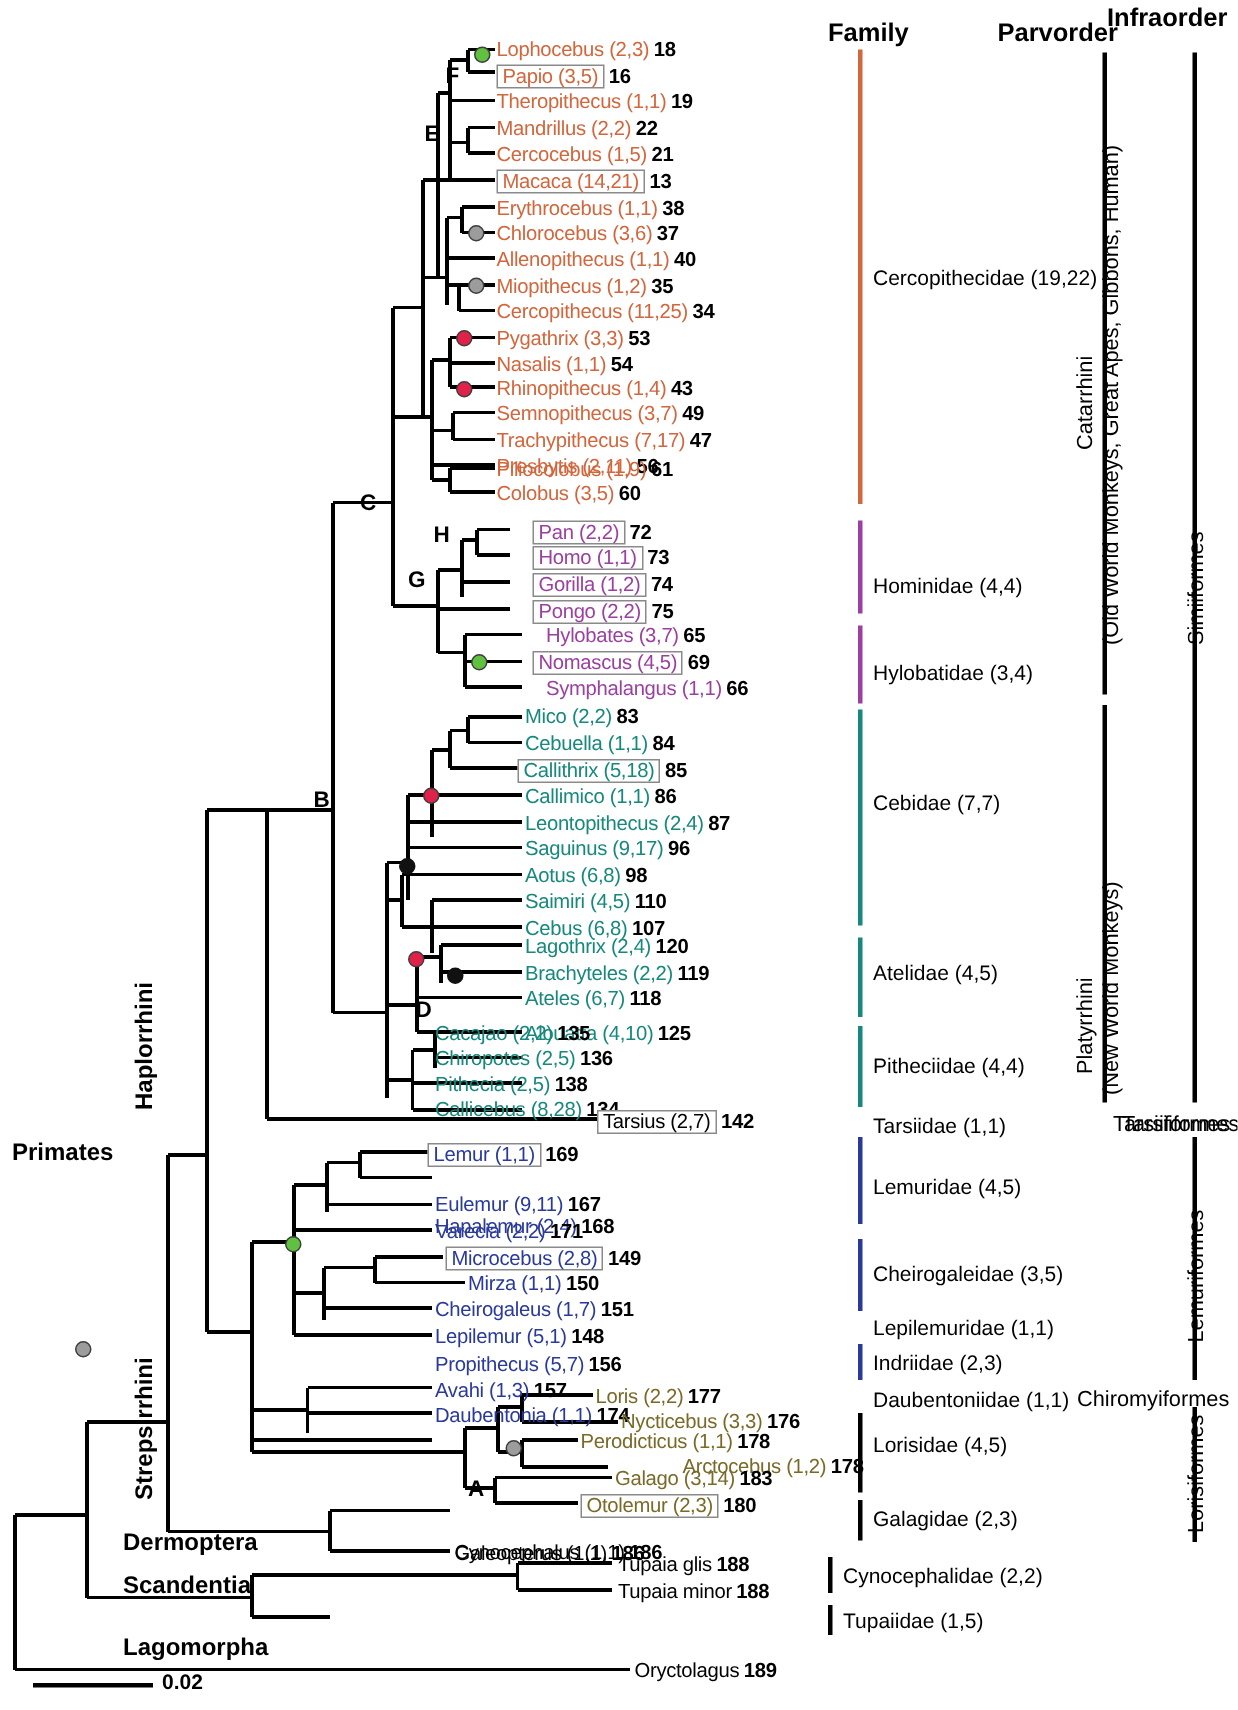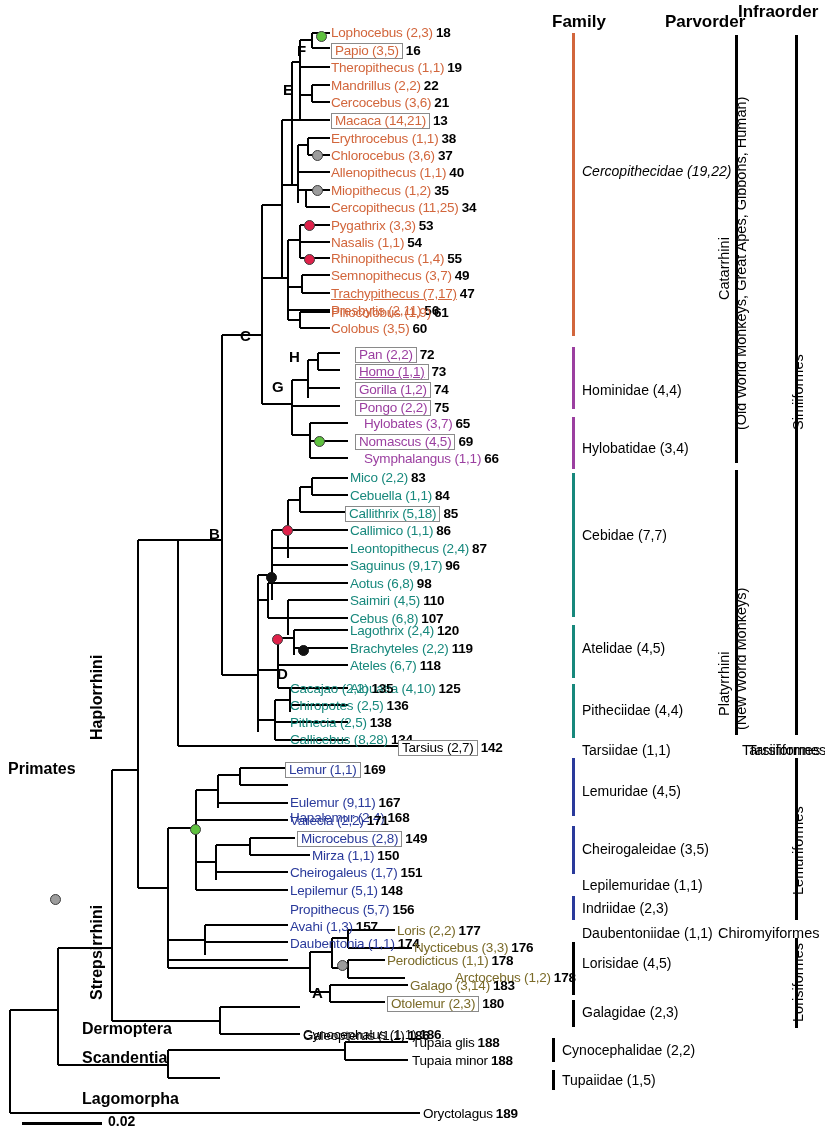--- a/index.html
+++ b/index.html
@@ -335,38 +335,38 @@
   <div class="flatlab" style="left:8px; top:760px;">Primates</div>
   <div class="rotlab" style="left:88px; top:1000px;">Strepsirrhini</div>
   <div class="flatlab" style="left:82px; top:1020px;">Dermoptera</div>
   <div class="flatlab" style="left:82px; top:1049px;">Scandentia</div>
   <div class="flatlab" style="left:82px; top:1090px;">Lagomorpha</div>
 
   <div class="taxon c-cerco" style="left:331px; top:26px;"><span class="nm" style="color: rgb(210, 102, 60); text-align: right;">Lophocebus (2,3)</span><span class="num">18</span></div>
   <div class="taxon c-cerco boxed" style="left:331px; top:43px;"><span class="nm" style="color: rgb(210, 102, 60);">Papio (3,5)</span><span class="num">16</span></div>
   <div class="taxon c-cerco" style="left:331px; top:61px;"><span class="nm" style="color: rgb(210, 102, 60);">Theropithecus (1,1)</span><span class="num">19</span></div>
   <div class="taxon c-cerco" style="left:331px; top:79px;"><span class="nm" style="color: rgb(210, 102, 60);">Mandrillus (2,2)</span><span class="num">22</span></div>
-  <div class="taxon c-cerco" style="left:331px; top:96px;"><span class="nm" style="color: rgb(210, 102, 60);">Cercocebus (3,6)</span><span class="num">21</span></div>
+  <div class="taxon c-cerco" style="left:331px; top:96px;"><span class="nm" style="color: rgb(210, 102, 60);">Cercocebus (1,5)</span><span class="num">21</span></div>
   <div class="taxon c-cerco boxed" style="left:331px; top:113px;"><span class="nm" style="color: rgb(210, 102, 60);">Macaca (14,21)</span><span class="num">13</span></div>
   <div class="taxon c-cerco" style="left:331px; top:132px;"><span class="nm" style="color: rgb(210, 102, 60);">Erythrocebus (1,1)</span><span class="num">38</span></div>
   <div class="taxon c-cerco" style="left:331px; top:149px;"><span class="nm" style="color: rgb(210, 102, 60);">Chlorocebus (3,6)</span><span class="num">37</span></div>
   <div class="taxon c-cerco" style="left:331px; top:166px;"><span class="nm" style="color: rgb(210, 102, 60);">Allenopithecus (1,1)</span><span class="num">40</span></div>
   <div class="taxon c-cerco" style="left:331px; top:184px;"><span class="nm" style="color: rgb(210, 102, 60);">Miopithecus (1,2)</span><span class="num">35</span></div>
   <div class="taxon c-cerco" style="left:331px; top:201px;"><span class="nm" style="color: rgb(210, 102, 60);">Cercopithecus (11,25)</span><span class="num">34</span></div>
   <div class="taxon c-cerco" style="left:331px; top:219px;"><span class="nm" style="color: rgb(210, 102, 60);">Pygathrix (3,3)</span><span class="num">53</span></div>
   <div class="taxon c-cerco" style="left:331px; top:236px;"><span class="nm" style="color: rgb(210, 102, 60);">Nasalis (1,1)</span><span class="num">54</span></div>
-  <div class="taxon c-cerco" style="left:331px; top:252px;"><span class="nm" style="color: rgb(210, 102, 60);">Rhinopithecus (1,4)</span><span class="num">55</span></div>
+  <div class="taxon c-cerco" style="left:331px; top:252px;"><span class="nm" style="color: rgb(210, 102, 60);">Rhinopithecus (1,4)</span><span class="num">43</span></div>
   <div class="taxon c-cerco" style="left:331px; top:269px;"><span class="nm" style="color: rgb(210, 102, 60);">Semnopithecus (3,7)</span><span class="num">49</span></div>
-  <div class="taxon c-cerco" style="left:331px; top:287px;"><span class="nm" style="color: rgb(210, 102, 60); text-decoration: underline;">Trachypithecus (7,17)</span><span class="num">47</span></div>
+  <div class="taxon c-cerco" style="left:331px; top:287px;"><span class="nm" style="color: rgb(210, 102, 60);">Trachypithecus (7,17)</span><span class="num">47</span></div>
   <div class="taxon c-cerco" style="left:331px; top:304px;"><span class="nm" style="color: rgb(210, 102, 60);">Presbytis (2,11)</span><span class="num">56</span></div>
   <div class="taxon c-cerco" style="left:331px; top:306px;"><span class="nm" style="color: rgb(210, 102, 60);">Piliocolobus (1,9)</span><span class="num">61</span></div>
   <div class="taxon c-cerco" style="left:331px; top:322px;"><span class="nm" style="color: rgb(210, 102, 60);">Colobus (3,5)</span><span class="num">60</span></div>
 
   <div class="taxon c-homin boxed" style="left:341px; top:347px;"><span class="nm" style="color: rgb(155, 63, 160);">Pan (2,2)</span><span class="num">72</span></div>
-  <div class="taxon c-homin boxed" style="left:341px; top:364px;"><span class="nm" style="color: rgb(155, 63, 160); text-decoration: underline;">Homo (1,1)</span><span class="num">73</span></div>
+  <div class="taxon c-homin boxed" style="left:341px; top:364px;"><span class="nm" style="color: rgb(155, 63, 160);">Homo (1,1)</span><span class="num">73</span></div>
   <div class="taxon c-homin boxed" style="left:341px; top:382px;"><span class="nm" style="color: rgb(155, 63, 160);">Gorilla (1,2)</span><span class="num">74</span></div>
   <div class="taxon c-homin boxed" style="left:341px; top:400px;"><span class="nm" style="color: rgb(155, 63, 160);">Pongo (2,2)</span><span class="num">75</span></div>
   <div class="taxon c-homin" style="left:350px; top:417px;"><span class="nm" style="color: rgb(155, 63, 160);">Hylobates (3,7)</span><span class="num">65</span></div>
   <div class="taxon c-homin boxed" style="left:341px; top:434px;"><span class="nm" style="color: rgb(155, 63, 160);">Nomascus (4,5)</span><span class="num">69</span></div>
   <div class="taxon c-homin" style="left:350px; top:452px;"><span class="nm" style="color: rgb(155, 63, 160);">Symphalangus (1,1)</span><span class="num">66</span></div>
 
   <div class="taxon c-platy" style="left:350px; top:471px;"><span class="nm" style="color: rgb(23, 136, 124);">Mico (2,2)</span><span class="num">83</span></div>
   <div class="taxon c-platy" style="left:350px; top:489px;"><span class="nm" style="color: rgb(23, 136, 124);">Cebuella (1,1)</span><span class="num">84</span></div>
   <div class="taxon c-platy boxed" style="left:345px; top:506px;"><span class="nm" style="color: rgb(23, 136, 124);">Callithrix (5,18)</span><span class="num">85</span></div>
   <div class="taxon c-platy" style="left:350px; top:524px;"><span class="nm" style="color: rgb(23, 136, 124);">Callimico (1,1)</span><span class="num">86</span></div>
@@ -409,21 +409,21 @@
   <div class="taxon c-black" style="left:303px; top:1028px;"><span class="nm" style="color: rgb(0, 0, 0);">Cynocephalus (1,1)</span><span class="num">186</span></div>
   <div class="taxon c-black" style="left:412px; top:1036px;"><span class="nm" style="color: rgb(0, 0, 0);">Tupaia glis</span><span class="num">188</span></div>
   <div class="taxon c-black" style="left:412px; top:1054px;"><span class="nm" style="color: rgb(0, 0, 0);">Tupaia minor</span><span class="num">188</span></div>
   <div class="taxon c-black" style="left:423px; top:1107px;"><span class="nm" style="color: rgb(0, 0, 0);">Oryctolagus</span><span class="num">189</span></div>
 
   <div class="colhead" style="left:552px; top:12px;text-align:center;">Family</div>
   <div class="colhead" style="left:665px; top:12px;">Parvorder</div>
   <div class="colhead" style="left:738px; top:2px;">Infraorder</div>
 
   <div class="vbar orange" style="left: 572px; top: 33px; height: 303px; background: rgb(210, 102, 60);"></div>
-  <div class="famlab" style="left:582px; top:163px;font-style:italic;">Cercopithecidae (19,22)</div>
+  <div class="famlab" style="left:582px; top:177px;">Cercopithecidae (19,22)</div>
 
   <div class="vbar purple" style="left: 572px; top: 347px; height: 62px; background: rgb(155, 63, 160);"></div>
   <div class="famlab" style="left:582px; top:382px;">Hominidae (4,4)</div>
 
   <div class="vbar purple" style="left: 572px; top: 417px; height: 52px; background: rgb(155, 63, 160);"></div>
   <div class="famlab" style="left:582px; top:440px;">Hylobatidae (3,4)</div>
 
   <div class="vbar teal" style="left: 572px; top: 473px; height: 144px; background: rgb(23, 136, 124);"></div>
   <div class="famlab" style="left:582px; top:527px;">Cebidae (7,7)</div>
 

